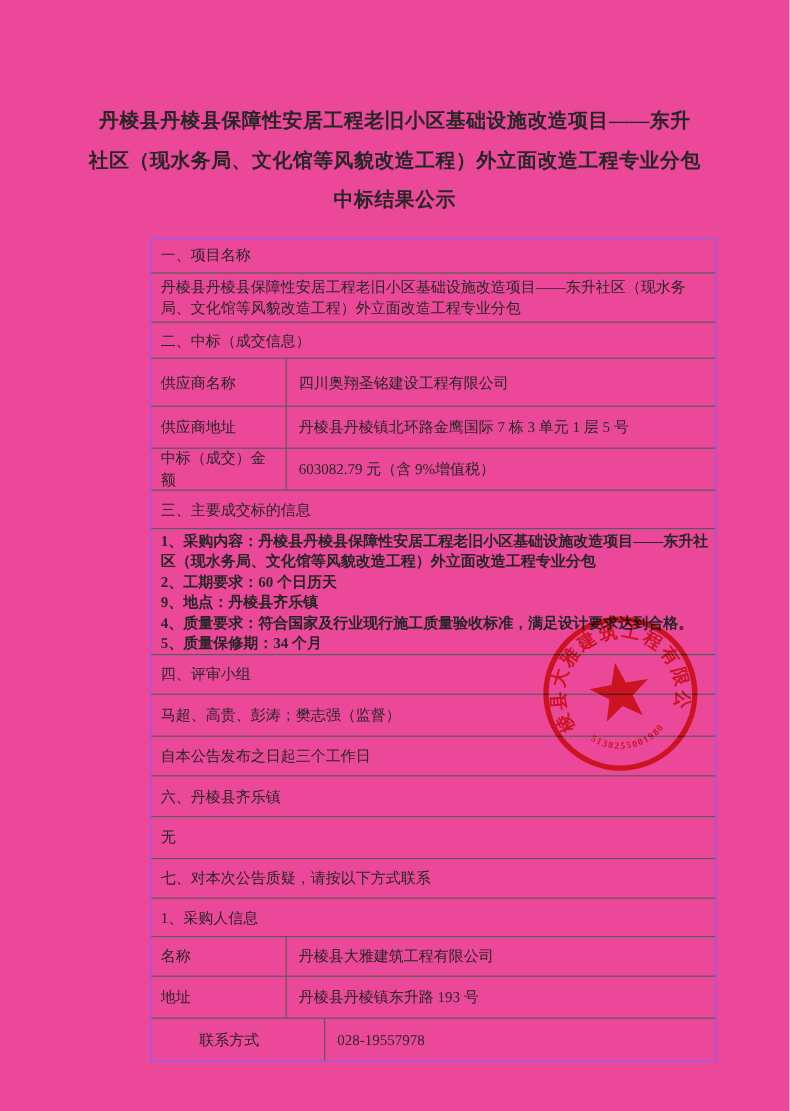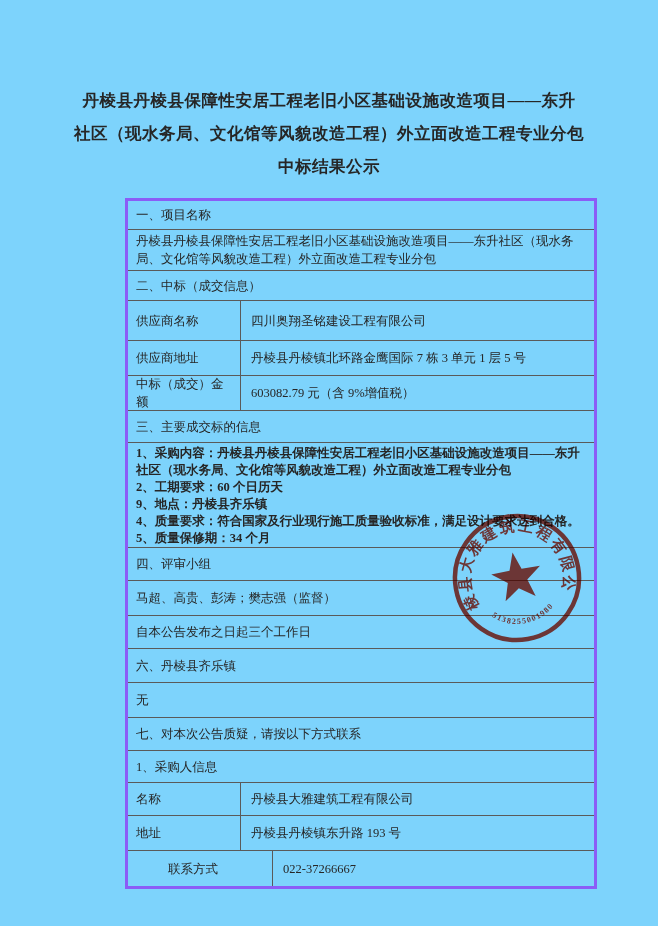--- a/index.html
+++ b/index.html
@@ -6,39 +6,39 @@
   body {
     width: 658px; height: 926px;
     background: #ffffff;
     font-family: "Liberation Serif", serif;
     color: #262626;
     -webkit-font-smoothing: antialiased;
   }
   .page {
     position: relative;
     width: 658px; height: 926px;
-    background: #7dd3fc;
+    background: #ec4899;
     overflow: hidden;
   }
   
   .doc-title {
     position: absolute;
     top: 84px; left: 38px; right: 38px;
     text-align: center;
     font-size: 16.5px;
     font-weight: bold;
     line-height: 33px;
     letter-spacing: 0.5px;
   }
   
   .doc-table {
     position: absolute;
     left: 125px; top: 198px;
     width: 472px;
-    border: 3px solid #8b5cf6;
+    border: 1px solid #8b5cf6;
     box-sizing: border-box;
     font-size: 12.5px;
     line-height: 18px;
   }
   .row {
     display: flex;
     border-bottom: 1px solid #5a5a5a;
     box-sizing: border-box;
     align-items: stretch;
   }
@@ -165,21 +165,21 @@
       <div class="cell value">丹棱县大雅建筑工程有限公司</div>
     </div>
 
     <div class="row" style="height:35px">
       <div class="cell label">地址</div>
       <div class="cell value">丹棱县丹棱镇东升路 193 号</div>
     </div>
 
     <div class="row" style="height:35px">
       <div class="cell label">联系方式</div>
-      <div class="cell value">022-37266667</div>
+      <div class="cell value">028-19557978</div>
     </div>
 
   </div>
 
   <svg class="stamp" viewBox="-75 -75 150 150" aria-hidden="true">
     <g transform="rotate(-10)">
       <circle r="62" fill="none" stroke-width="4.5" stroke="#d93025"></circle>
       <polygon points="0,-26 -6.11,-8.41 -24.73,-8.03 -9.89,3.21 -15.28,21.04 0,10.4 15.28,21.04 9.89,3.21 24.73,-8.03 6.11,-8.41" fill="#d93025"></polygon>
       <path id="seal-top-arc" d="M -40.2,24.4 A 47,47 0 1 1 40.2,24.4" fill="none"></path>
       <path id="seal-bottom-arc" d="M -34.9,30 A 46,46 0 0 0 34.9,30" fill="none"></path>

